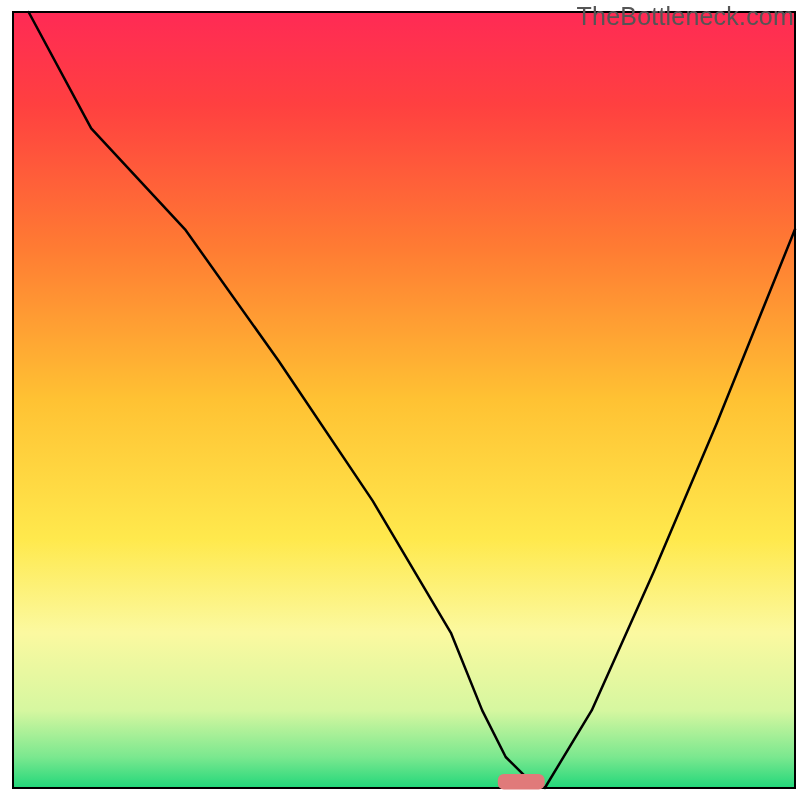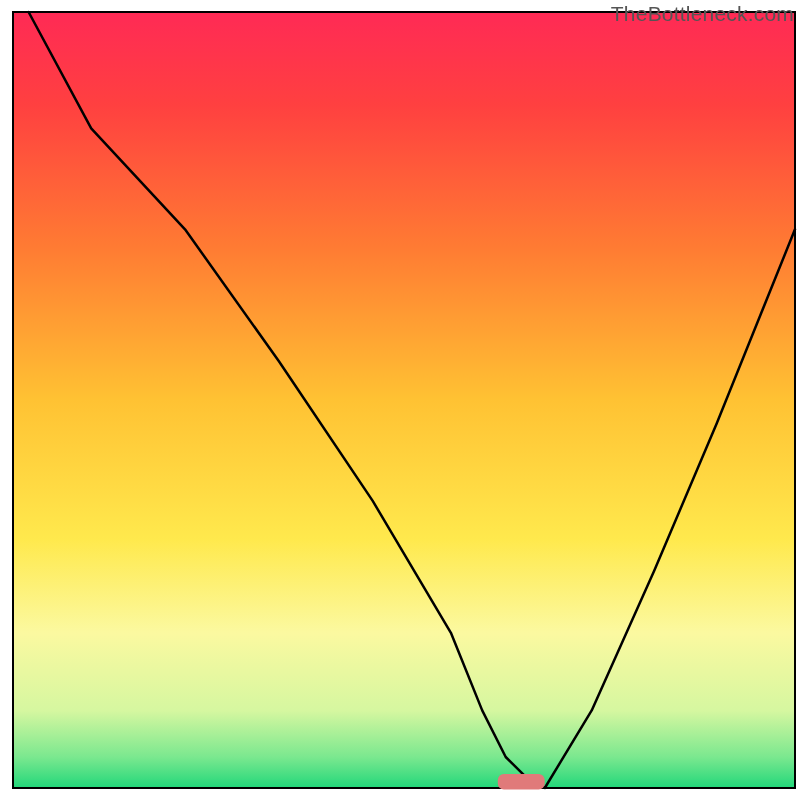--- a/index.html
+++ b/index.html
@@ -4,21 +4,21 @@
 <style>
   * { margin: 0; padding: 0; box-sizing: border-box; }
   html, body { width: 800px; height: 800px; overflow: hidden; background: #fff; }
   .wrap { position: relative; width: 800px; height: 800px; }
   svg.chart { position: absolute; inset: 0; display: block; }
   .watermark {
     position: absolute;
     top: 2px;
     right: 6px;
     font-family: Arial, Helvetica, sans-serif;
-    font-size: 21px;
+    font-size: 25px;
     color: #555;
     letter-spacing: 0.2px;
   }
 </style>
 </head>
 <body>
 <div class="wrap">
 
 <svg class="chart" width="800" height="800" viewBox="0 0 800 800">
   <defs>

